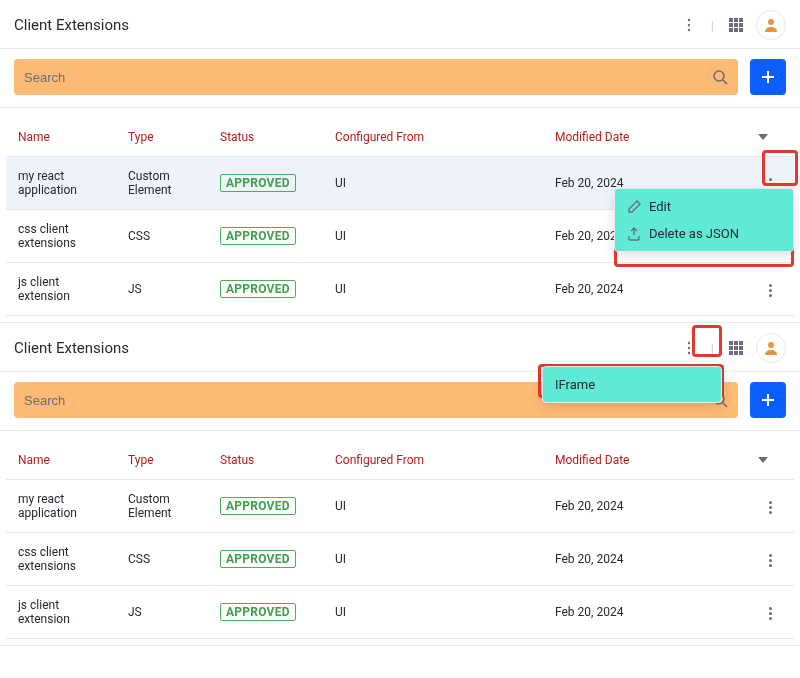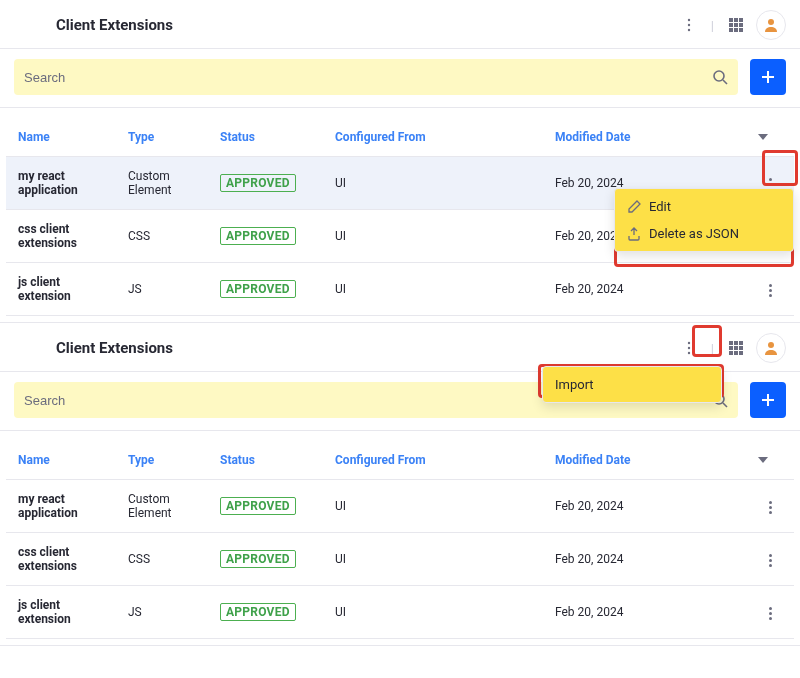--- a/index.html
+++ b/index.html
@@ -15,23 +15,22 @@
   }
   .panel-header {
     display: flex;
     align-items: center;
     padding: 10px 14px 8px 14px;
     border-bottom: 1px solid #e7e7ed;
     position: relative;
   }
   .panel-title {
     font-size: 15px;
-    font-weight: 700;
+    font-weight: 400;
     flex: 1;
-    margin-left: 42px;
   }
   .header-actions {
     display: flex;
     align-items: center;
     gap: 6px;
   }
   .icon-btn {
     width: 28px;
     height: 28px;
     display: inline-flex;
@@ -61,21 +60,21 @@
     align-items: center;
     gap: 12px;
     padding: 10px 14px 12px 14px;
     border-bottom: 1px solid #e7e7ed;
     position: relative;
   }
   .search-box {
     flex: 1;
     display: flex;
     align-items: center;
-    background: #fef9c3;
+    background: #fdba74;
     border-radius: 4px;
     height: 36px;
     padding: 0 10px;
     color: #6b6c7e;
   }
   .search-input {
     flex: 1;
     border: none;
     background: transparent;
     font-size: 13px;
@@ -105,30 +104,30 @@
     background: #fff;
   }
   th, td {
     text-align: left;
     padding: 12px 12px;
     border-bottom: 1px solid #e7e7ed;
     font-size: 12px;
     vertical-align: middle;
   }
   th {
-    font-weight: 700;
-    color: #3b82f6;
+    font-weight: 400;
+    color: #b91c1c;
     background: #fff;
   }
   th.actions, td.actions {
     width: 48px;
     text-align: center;
   }
   td.name-cell {
-    font-weight: 700;
+    font-weight: 400;
   }
   tr.row-selected {
     background: #eef2fa;
   }
   .badge-approved {
     display: inline-block;
     border: 1px solid #4caf50;
     color: #3fa14a;
     font-size: 12px;
     font-weight: 700;
@@ -150,21 +149,21 @@
     border-radius: 50%;
   }
   .highlight-box {
     border: 3px solid #e03a2f;
     border-radius: 4px;
     position: absolute;
     pointer-events: none;
   }
   .dropdown-menu {
     position: absolute;
-    background: #fde047;
+    background: #5eead4;
     border: 1px solid #e7e7ed;
     box-shadow: 0 4px 12px rgba(0,0,0,0.12);
     border-radius: 4px;
     min-width: 180px;
     z-index: 10;
     padding: 4px 0;
   }
   .dropdown-item {
     display: flex;
     align-items: center;
@@ -360,21 +359,21 @@
     </div>
     <div class="add-btn">
       <svg width="16" height="16" viewBox="0 0 16 16" stroke="#fff" stroke-width="2">
           <line x1="8" y1="2" x2="8" y2="14"></line>
           <line x1="2" y1="8" x2="14" y2="8"></line>
         </svg>
     </div>
 
     <div class="dropdown-menu" style="top:-6px; right:78px; width:180px;">
       <div class="dropdown-item">
-        <span>Import</span>
+        <span>IFrame</span>
       </div>
     </div>
     <div class="highlight-box" style="top:-8px; right:76px; width:186px; height:34px;"></div>
   </div>
 
   <div class="table-wrap">
     <table>
       <thead>
         <tr>
           <th class="col-name">Name</th>

